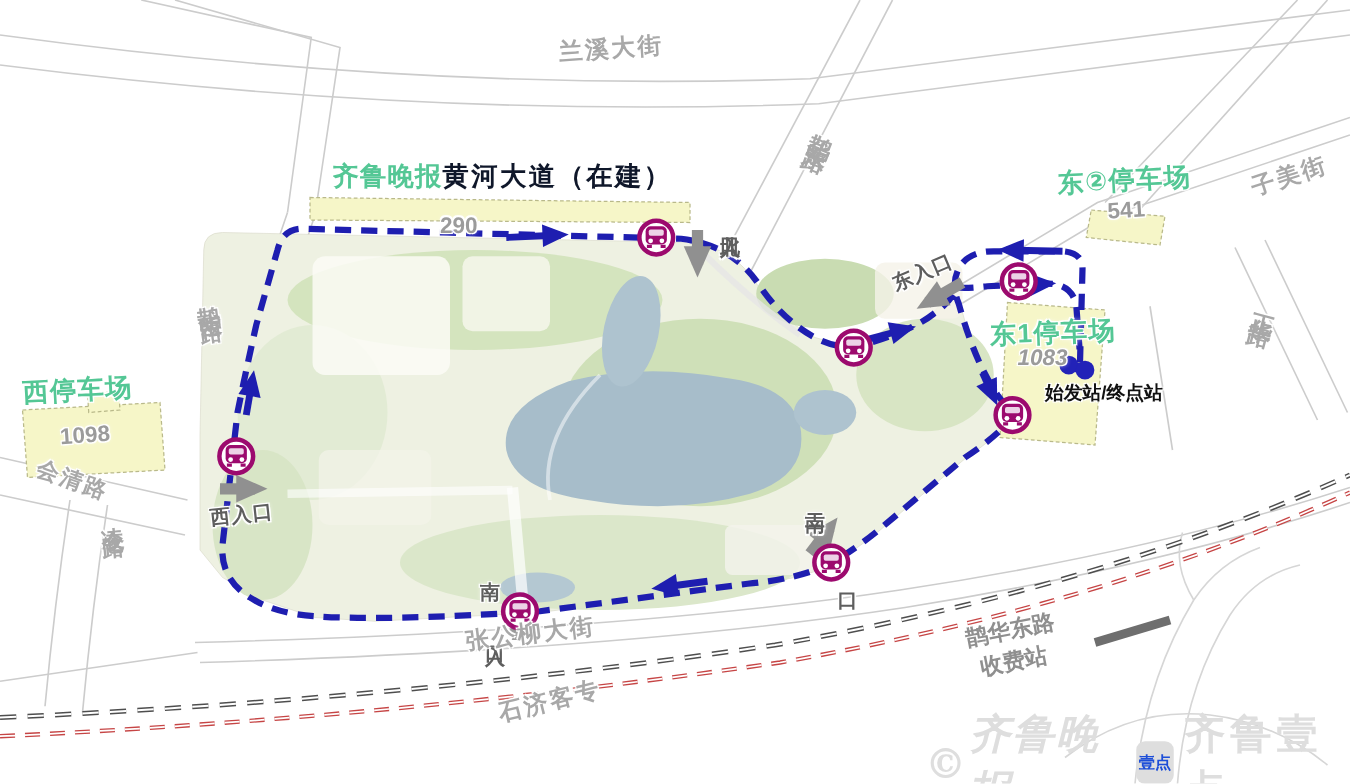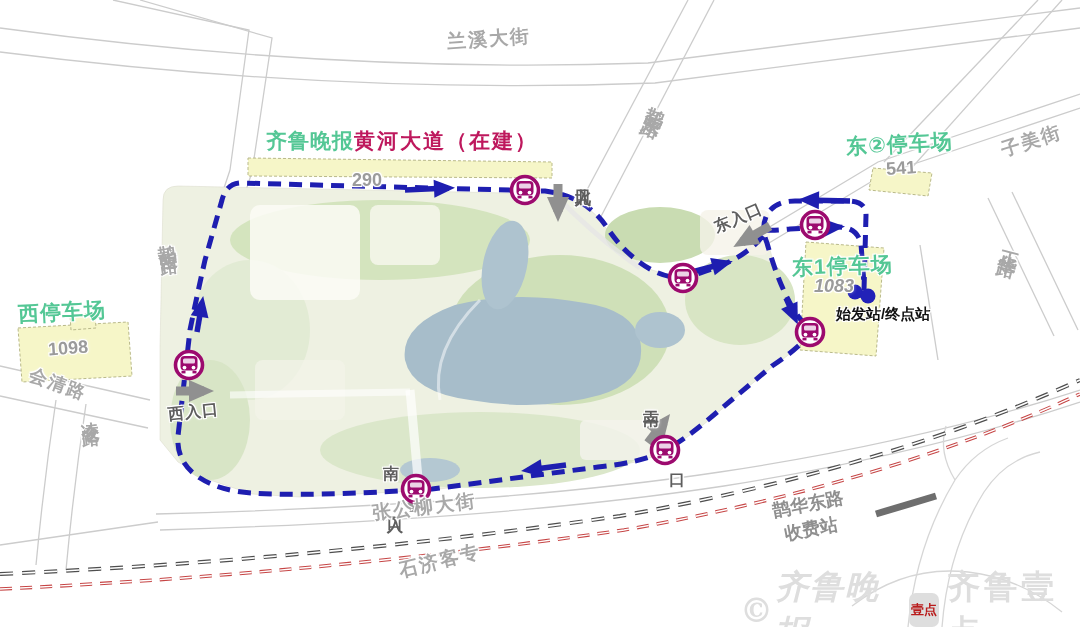--- a/index.html
+++ b/index.html
@@ -7,27 +7,27 @@
          font-family:"Liberation Sans","DejaVu Sans",sans-serif;}
   #basemap{position:absolute;left:0;top:0;z-index:1;}
   .lbl{position:absolute;z-index:5;white-space:nowrap;font-weight:bold;
        text-shadow:-1px -1px 0 #fff,1px -1px 0 #fff,-1px 1px 0 #fff,1px 1px 0 #fff,0 0 4px #fff;}
   .street{color:#a8a8a8;font-size:19px;letter-spacing:2px;}
   .green{color:#54c795;font-size:21px;letter-spacing:1px;}
   .capacity{color:#9b9b9b;font-size:18px;}
   .entrance{color:#5e5e5e;font-size:16px;letter-spacing:1px;}
   .terminal{color:#111;font-size:15px;letter-spacing:0;}
   .v{writing-mode:vertical-rl;text-orientation:upright;}
-  .gray2{color:#be185d;margin-top:24px;}
+  .gray2{color:#0f172a;margin-top:24px;}
   .toll{color:#8f8f8f;font-size:18px;}
   .wm{position:absolute;z-index:6;display:flex;align-items:center;color:#dcdcdc;
       text-shadow:none;}
   .wm .script{font-family:"DejaVu Serif","Liberation Serif",serif;font-style:italic;
       font-size:33px;font-weight:bold;letter-spacing:2px;color:#dedede;}
-  .wm .logo{width:34px;height:34px;border-radius:7px;background:#dedede;color:#b91c1c;
+  .wm .logo{width:34px;height:34px;border-radius:7px;background:#dedede;color:#1d4ed8;
       font-size:13px;font-weight:bold;display:flex;align-items:center;justify-content:center;
       line-height:14px;margin:0 8px;text-align:center;}
   .wm .brand{font-size:33px;font-weight:bold;letter-spacing:4px;color:#dedede;}
 </style>
 </head>
 <body>
 
 <div id="stage">
 
   <svg id="basemap" width="1080" height="627" viewBox="0 0 1080 627">

